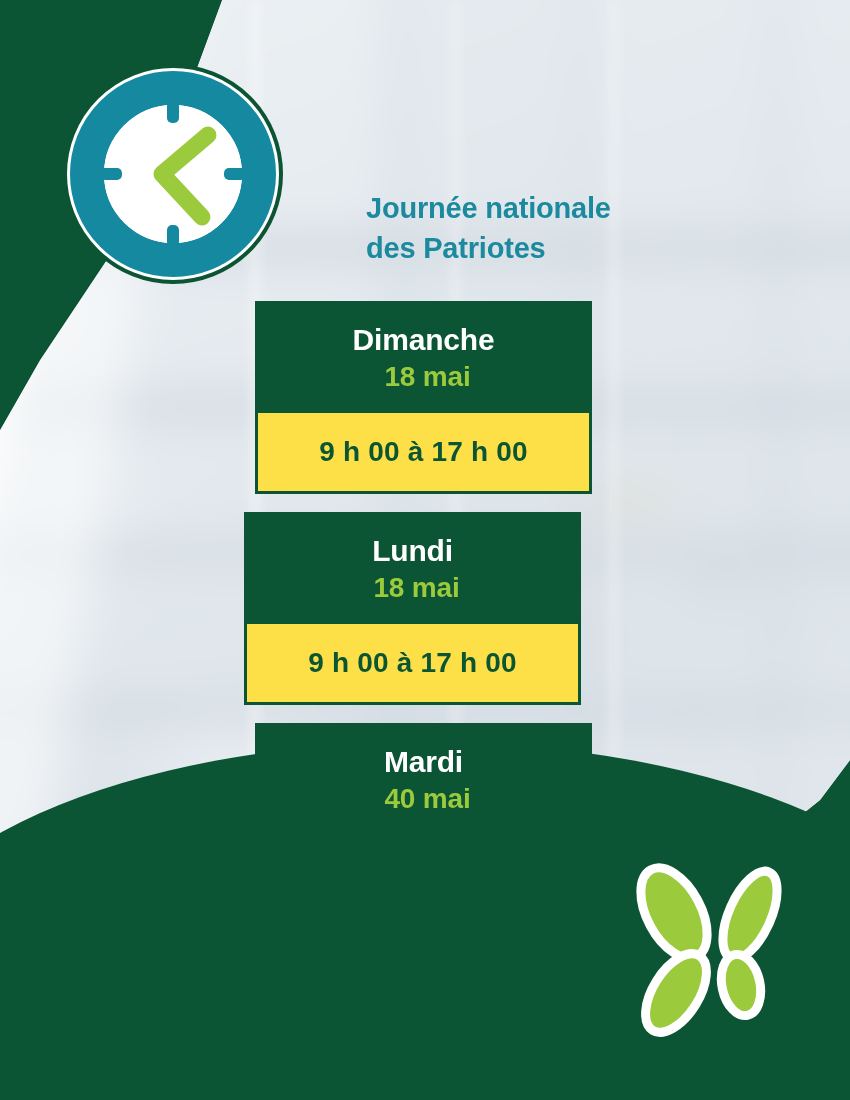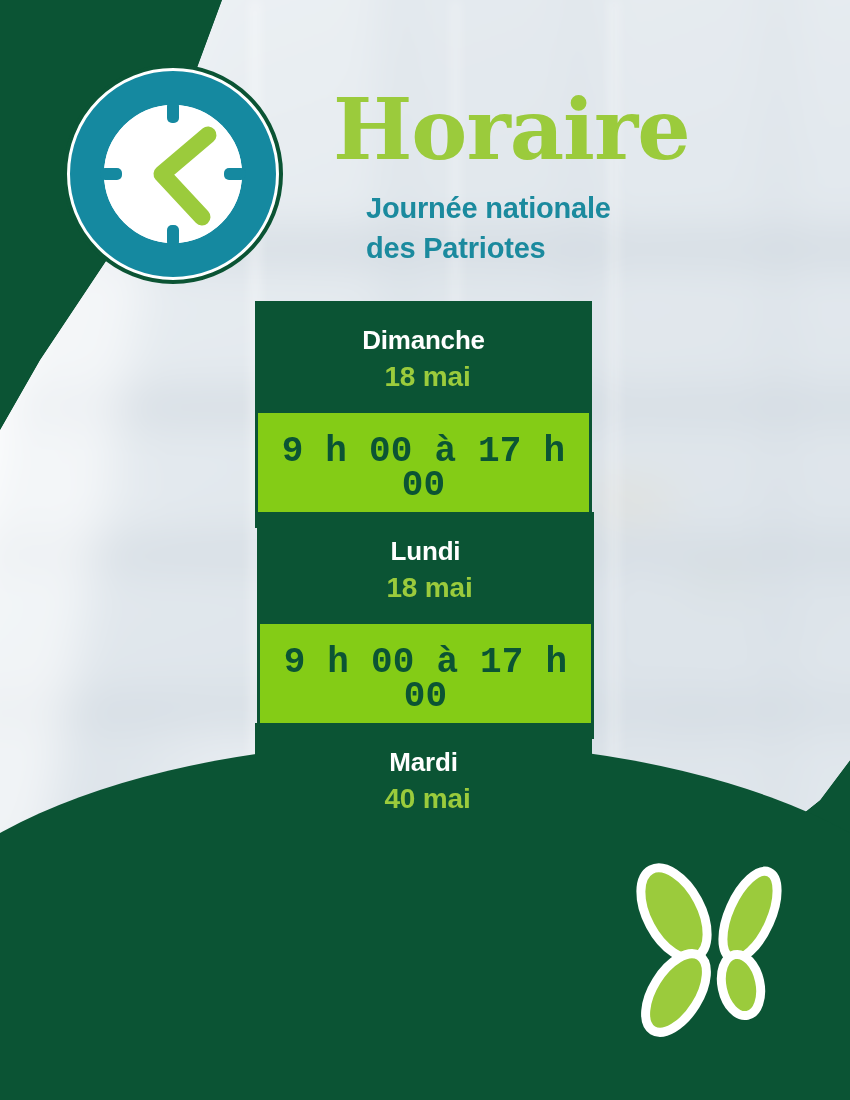--- a/index.html
+++ b/index.html
@@ -121,45 +121,45 @@
     letter-spacing:-.2px;
     color:#1b8a9e;
     white-space:pre-line;
     margin-left:32px;
   }
 
   
   .cards { position:absolute; left:0; top:0; width:850px; height:1100px; }
   .card { position:absolute; width:337px; }
   .card.c0 { left:255px; top:301px; }
-  .card.c1 { left:257px; top:512px; }
+  .card.c1 { left:244px; top:512px; }
   .card.c2 { left:255px; top:723px; }
 
   .card-head {
     background:#0b5434;
     padding:20px 0 18px 0;
     text-align:center;
   }
   .card-day {
-    font-size:26px; font-weight:700; color:#ffffff;
+    font-size:30px; font-weight:700; color:#ffffff;
     line-height:38px; letter-spacing:-.2px;
   }
   .card-date {
     font-size:28px; font-weight:700; color:#9bcb3c;
     line-height:36px; letter-spacing:-.2px;
     padding-left:8px;
   }
   .card-hours {
-    background:#84cc16;
+    background:#fde047;
     border:3px solid #0b5434;
     border-top:0;
     padding:22px 0 22px 0;
     text-align:center;
-    font-size:36px; font-weight:700; color:#0b5434;
-    line-height:34px; letter-spacing:.2px;font-family:Liberation Mono, monospace;
+    font-size:28px; font-weight:700; color:#0b5434;
+    line-height:34px; letter-spacing:.2px;
   }
 
   
   .butterfly {
     position:absolute; left:618px; top:855px; width:190px; height:190px;
   }
   .butterfly svg { display:block; width:190px; height:190px; }
 </style>
 </head>
 <body>
@@ -183,21 +183,20 @@
       <circle cx="111" cy="111" r="86" fill="none" stroke="#1589a0" stroke-width="34"></circle>
       <circle cx="111" cy="111" r="69" fill="#ffffff"></circle>
       <rect x="105" y="38" width="12" height="22" rx="5" fill="#1589a0"></rect>
       <rect x="105" y="162" width="12" height="22" rx="5" fill="#1589a0"></rect>
       <rect x="38" y="105" width="22" height="12" rx="5" fill="#1589a0"></rect>
       <rect x="162" y="105" width="22" height="12" rx="5" fill="#1589a0"></rect>
       <path d="M146 72 L100 111 L140 154" fill="none" stroke="#9bcb3c" stroke-width="17" stroke-linecap="round" stroke-linejoin="round"></path>
     </svg>
   </div>
 
-  <div class="title">Horaire</div>
   <div class="subtitle">Journée nationale
 des Patriotes</div>
 
   <div class="cards">
 
     <div class="card c0">
       <div class="card-head">
         <div class="card-day">Dimanche</div>
         <div class="card-date">18 mai</div>
       </div>

